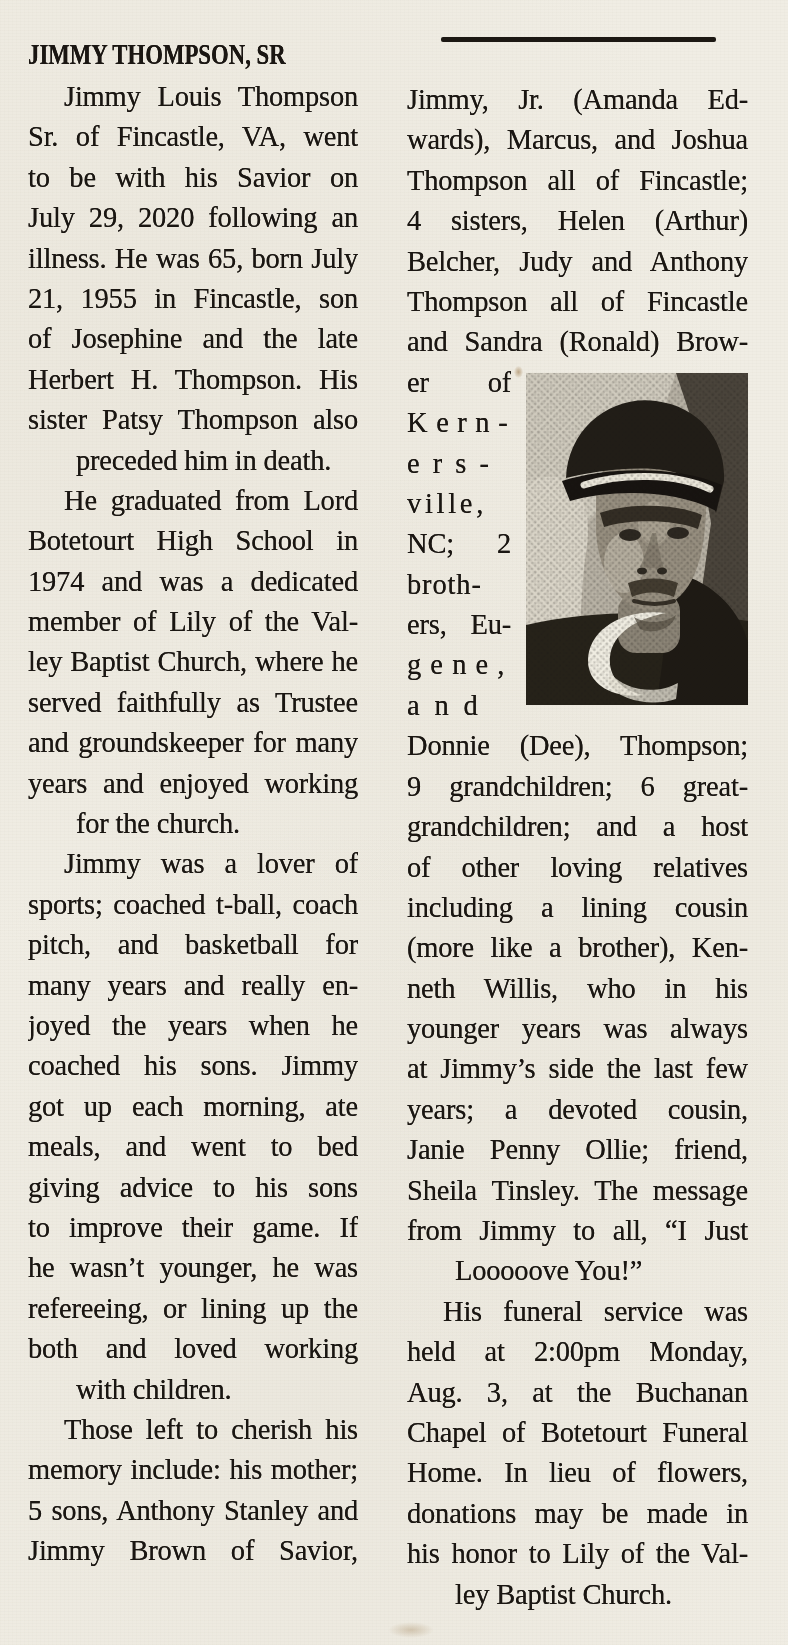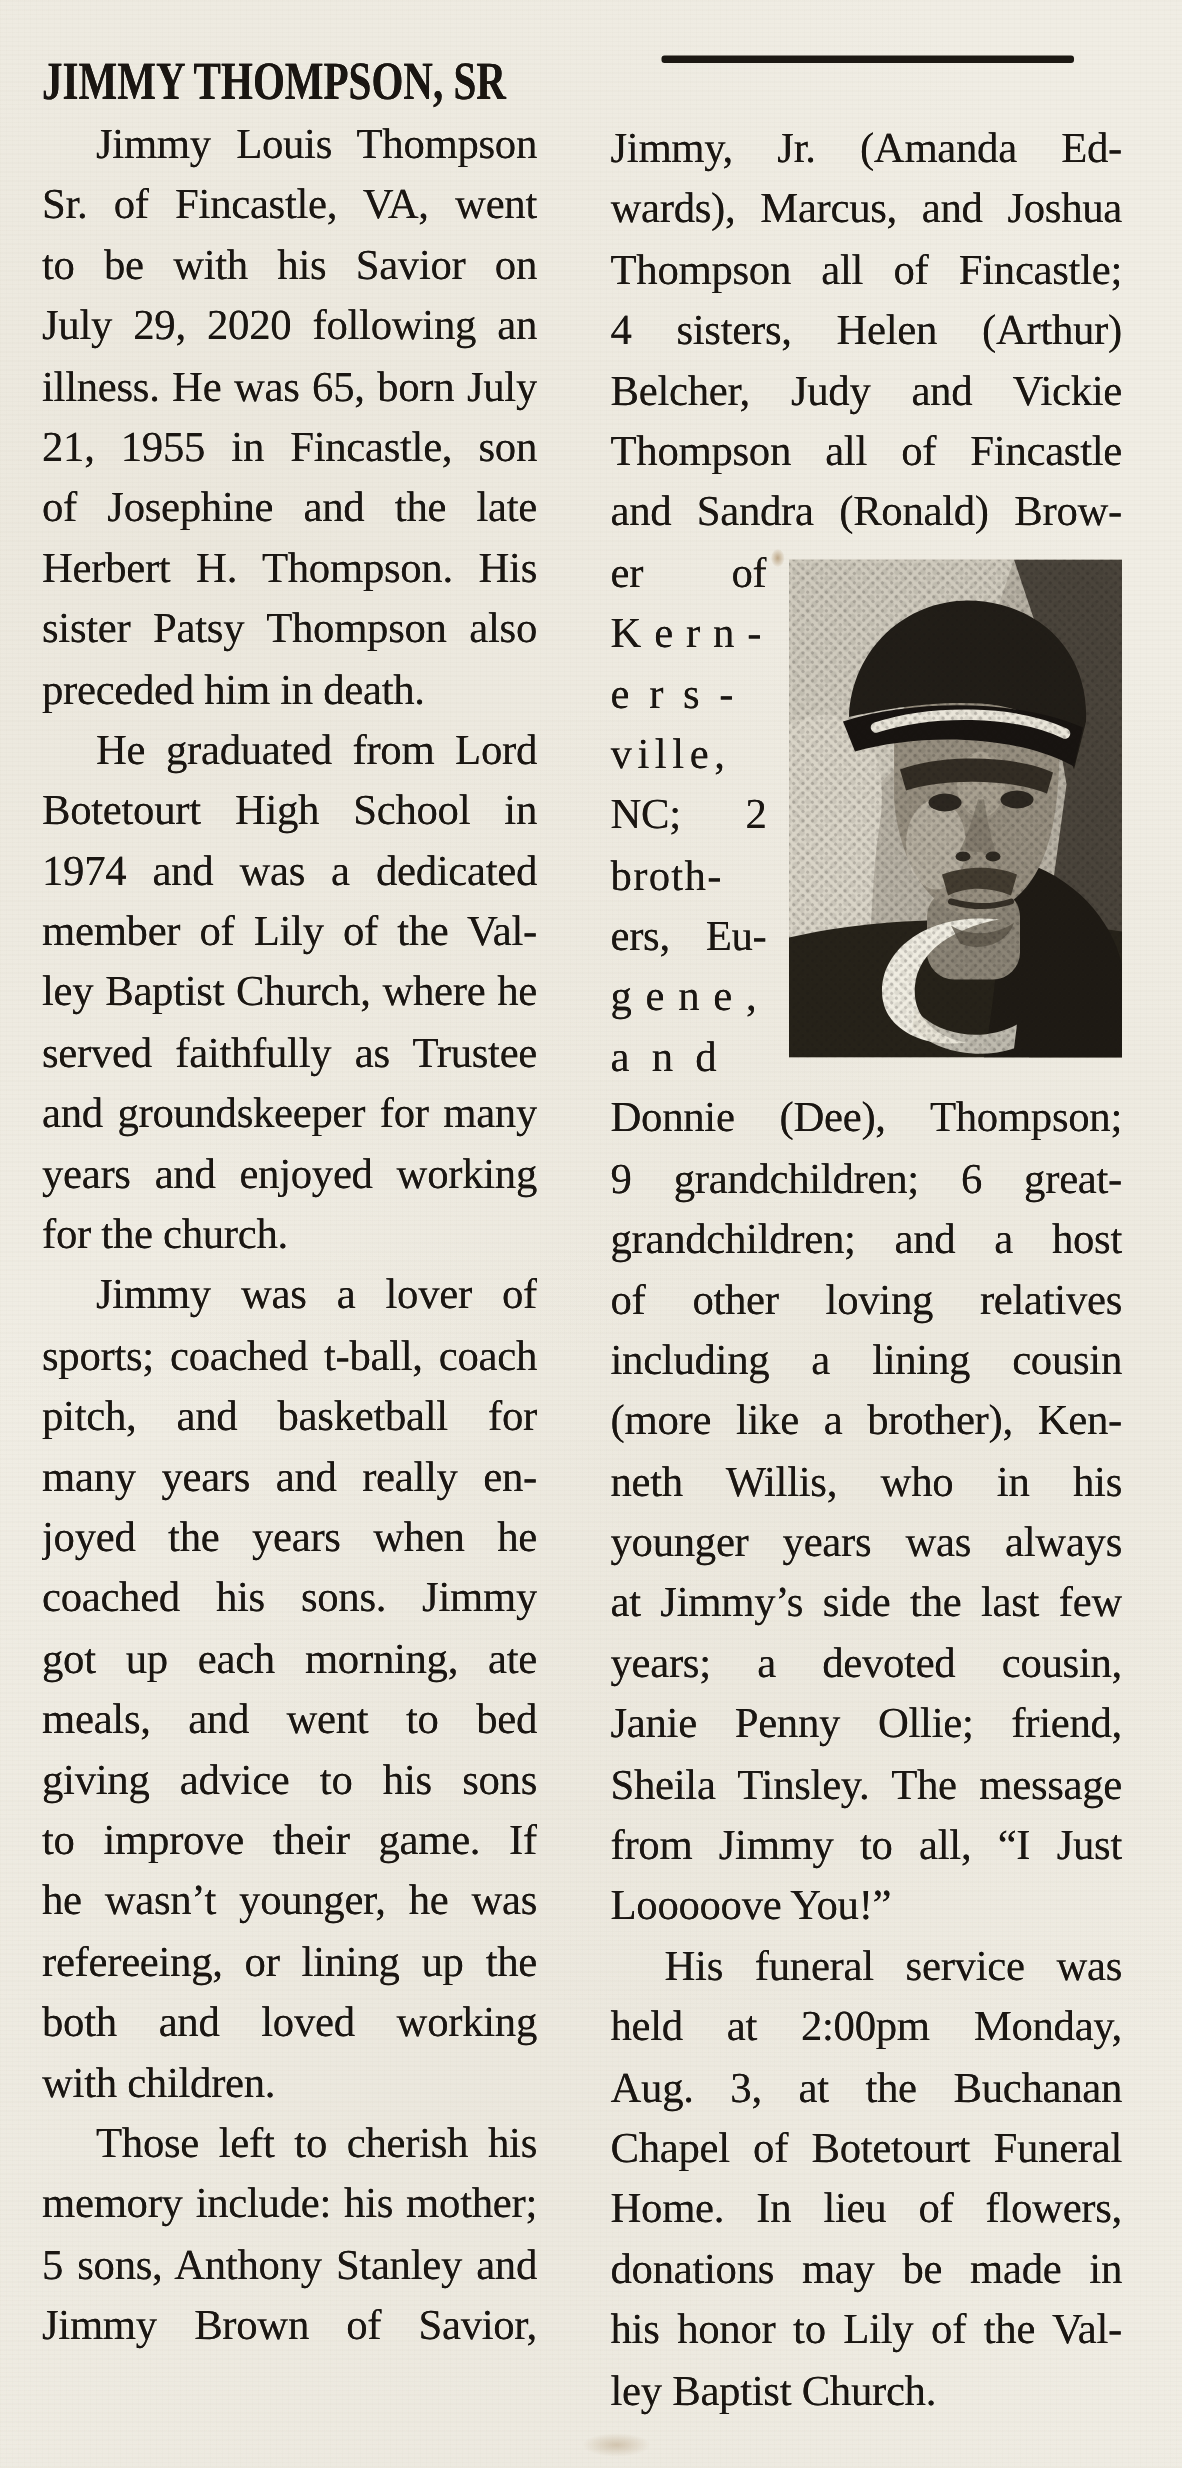--- a/index.html
+++ b/index.html
@@ -24,21 +24,21 @@
     overflow:hidden;
   }
   .col{ flex:none; }
   .col-left{ width:330px; }
   .col-right{ width:341px;font-family:Liberation Serif, serif; }
 
   
   .headline{
     height:43px;
     font-weight:bold;
-    font-size:36px;
+    font-size:30px;
     line-height:40px;
     white-space:nowrap;
     letter-spacing:0px;
   }
   .headline .squeeze{
     display:inline-block;
     transform:scaleX(.76);
     transform-origin:left center;
     text-shadow:0 0 .4px #1a1612;
   }
@@ -58,21 +58,21 @@
     line-height:40.4px;
     font-size:28.5px;
     letter-spacing:-0.2px;
     text-align:justify;
     text-align-last:justify;
     overflow:hidden;
     white-space:normal;
     text-shadow:0 0 .3px rgba(26,22,18,.85);
   }
   .in{ text-indent:36px; }
-  .end{ text-align:left; text-align-last:left; }
+  .end{ text-align:left; text-align-last:left;margin-left:48px; }
 
   
   .wrap-row{ display:flex; height:363.6px; }
   .wrap-col{ width:104px; flex:none; }
   .wrap-col .ln{ text-align-last:justify; }
   .wrap-col .ln:nth-child(2){ letter-spacing:.30em; }
   .wrap-col .ln:nth-child(3){ letter-spacing:.46em; }
   .wrap-col .ln:nth-child(4){ letter-spacing:.13em; }
   .wrap-col .ln:nth-child(6){ letter-spacing:.03em; }
   .wrap-col .ln:nth-child(8){ letter-spacing:.32em; }
@@ -151,21 +151,21 @@
 
   <div class="col col-right">
     <div class="rule-band">
       <div class="rule"></div>
     </div>
 
     <div class="ln">Jimmy, Jr. (Amanda Ed-</div>
     <div class="ln">wards), Marcus, and Joshua</div>
     <div class="ln">Thompson all of Fincastle;</div>
     <div class="ln">4 sisters, Helen (Arthur)</div>
-    <div class="ln">Belcher, Judy and Vickie</div>
+    <div class="ln">Belcher, Judy and Anthony</div>
     <div class="ln">Thompson all of Fincastle</div>
     <div class="ln">and Sandra (Ronald) Brow-</div>
 
     <div class="wrap-row">
       <div class="wrap-col">
         <div class="ln">er of</div>
         <div class="ln">Kern-</div>
         <div class="ln">ers-</div>
         <div class="ln">ville,</div>
         <div class="ln">NC; 2</div>

